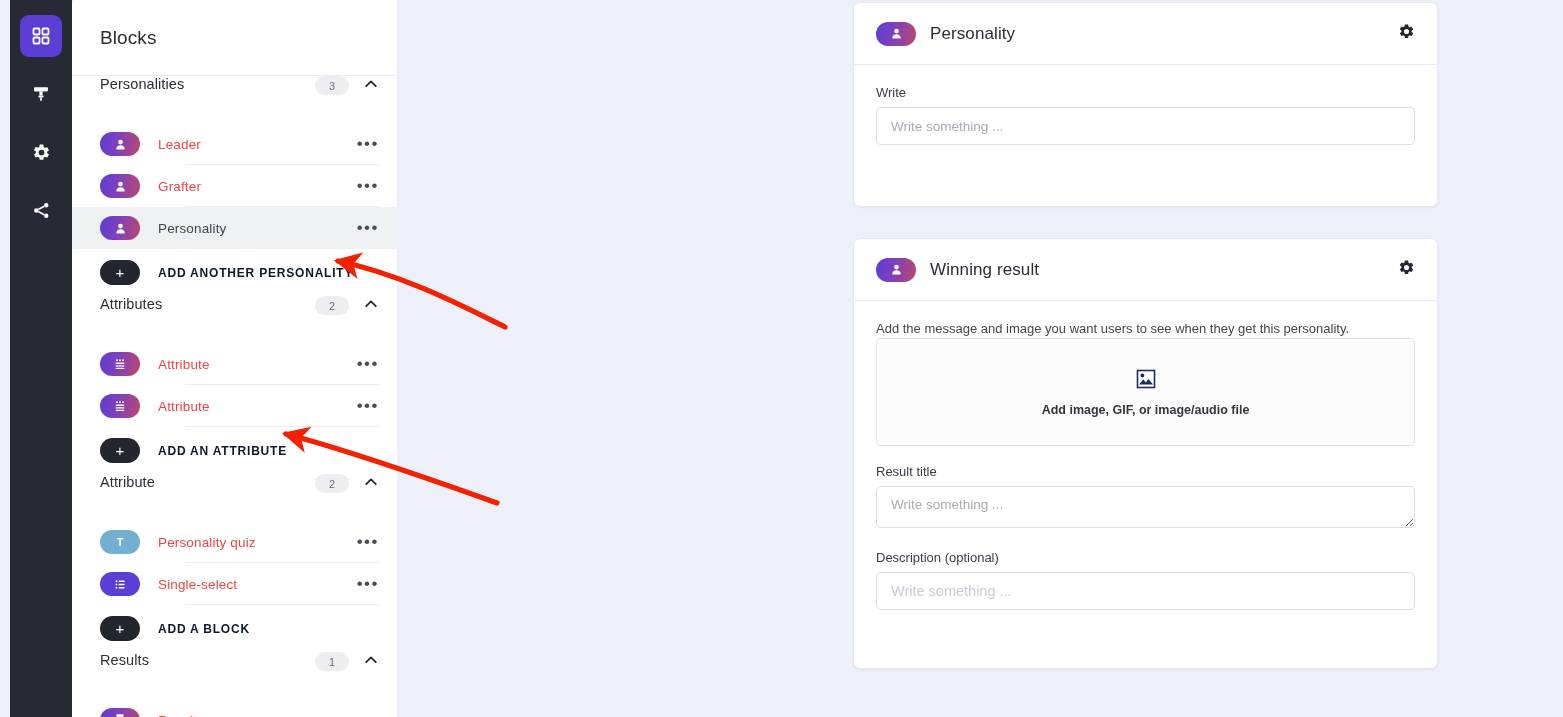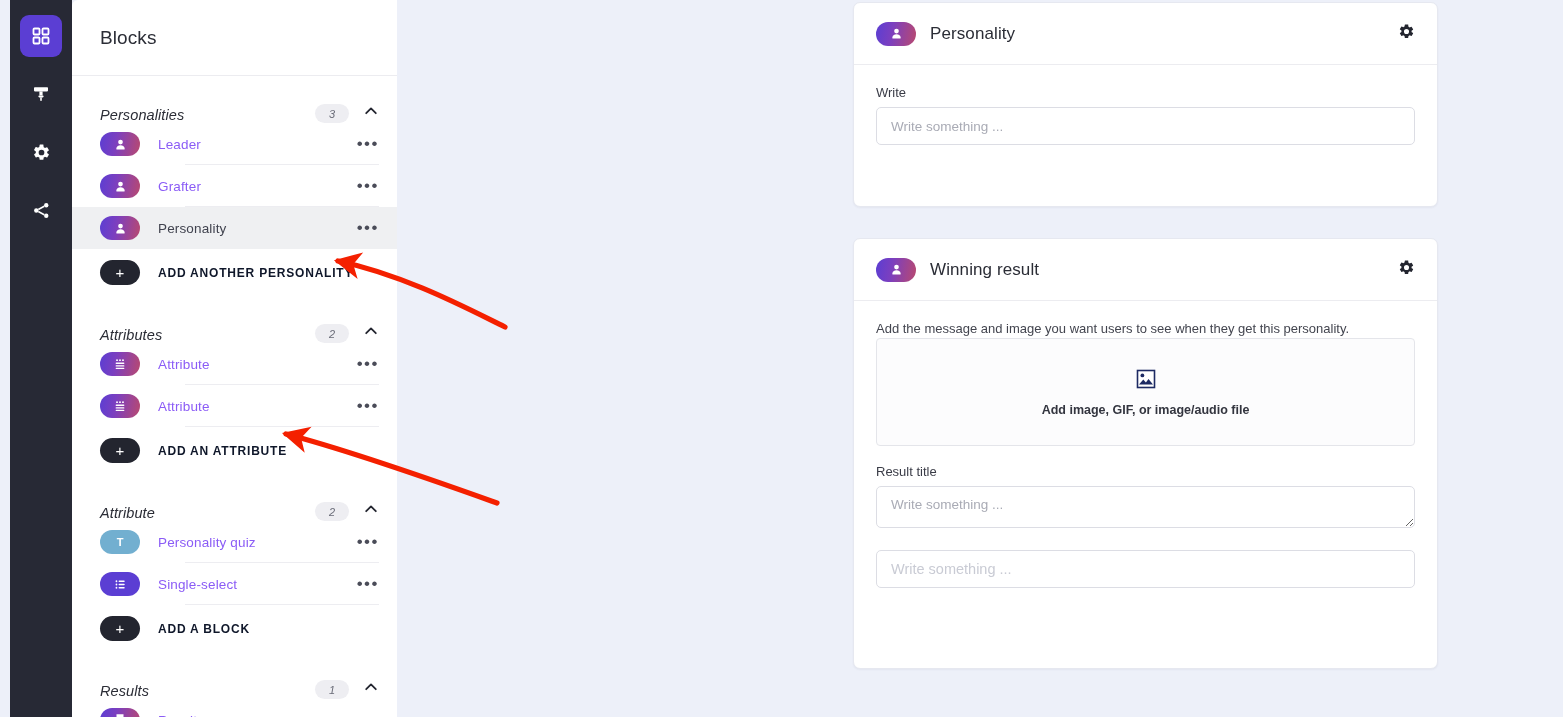--- a/index.html
+++ b/index.html
@@ -34,23 +34,22 @@
     overflow: hidden;
   }
   .panel-header {
     height: 76px; display: flex; align-items: center;
     padding: 0 15px 0 28px;
     border-bottom: 1px solid #ececf0;
   }
   .panel-title { font-size: 19px; color: #2b2d36; letter-spacing: .1px; }
 
   .section-head {
-    height: 47px; display: flex; align-items: flex-end;
+    height: 47px; display: flex; align-items: flex-start;
     padding: 0 18px 0 28px;
-    font-style: italic;
   }
   .section-name { font-size: 14.5px; color: #2b2d36; flex: 1; letter-spacing: .1px; }
   .badge {
     min-width: 34px; height: 19px; border-radius: 10px;
     background: #eeeef2; color: #6a6c78;
     font-size: 11px; display: flex; align-items: center; justify-content: center;
     margin-right: 14px; padding: 0 8px;
   }
   .chev { width: 16px; height: 16px; }
 
@@ -66,21 +65,21 @@
   .row.selected .sep { background: transparent; }
   .pill {
     width: 40px; height: 24px; border-radius: 12px; flex: none;
     display: flex; align-items: center; justify-content: center;
     margin-right: 18px;
   }
   .pill.grad { background: linear-gradient(100deg,#5b3ed3 0%, #7c3fbf 40%, #b9496f 100%); }
   .pill.blue { background: #72afd0; }
   .pill.solid { background: #5b3ed3; }
   .pill .glyph { font-size: 11px; color: #fff; font-weight: bold; line-height: 1; }
-  .row-label { font-size: 13.5px; color: #8b5cf6; letter-spacing: .15px; }
+  .row-label { font-size: 13.5px; color: #ef4444; letter-spacing: .15px; }
   .row.selected .row-label { color: #41434f; }
   .dots { margin-left: auto; color: #4a4c58; font-size: 17px; letter-spacing: 1.5px; line-height: 10px; }
 
   .add-row { height: 47px; display: flex; align-items: center; padding: 0 18px 0 28px; }
   .add-btn {
     width: 40px; height: 25px; border-radius: 13px; background: #23252f;
     display: flex; align-items: center; justify-content: center;
     color: #fff; font-size: 15px; line-height: 1; flex: none; margin-right: 18px;
   }
   .add-label {
@@ -366,20 +365,21 @@
         </span>
         <span class="dropzone-label">Add image, GIF, or image/audio file</span>
       </div>
 
       <div class="mt18">
         <div class="field-label">Result title</div>
         <textarea class="textarea" placeholder="Write something ..." style=""></textarea>
       </div>
 
       <div class="mt18">
+        <div class="field-label">Description (optional)</div>
         <input class="input input-faint" type="text" placeholder="Write something ..." style="">
       </div>
     </div>
   </div>
 
   <svg class="arrows">
     <defs>
       <marker id="ah" markerWidth="6" markerHeight="6" refX="4.6" refY="3" orient="auto" markerUnits="strokeWidth">
         <path d="M5.4,3 L0.2,5.6 L1.6,3 L0.2,0.4 Z" fill="#f42000"></path>
       </marker>

